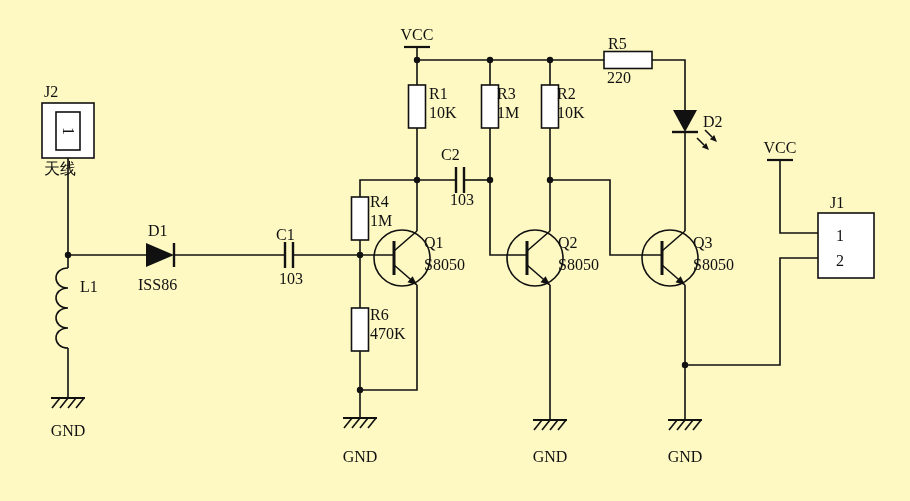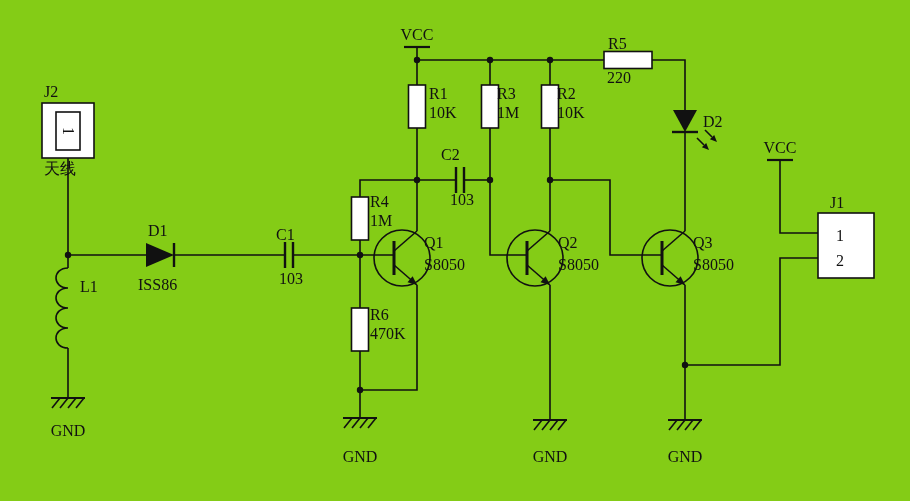--- a/index.html
+++ b/index.html
@@ -1,16 +1,16 @@
 <!DOCTYPE html>
 <html><head>
 <meta charset="utf-8">
 <style>
   html,body{margin:0;padding:0;background:#ffffff;}
-  .stage{width:910px;height:501px;background:#84cc16;position:relative;overflow:hidden;}
+  .stage{width:910px;height:501px;background:#fef9c3;position:relative;overflow:hidden;}
   svg{display:block;}
   .wire{stroke:#111;stroke-width:1.6;fill:none;}
   .thick{stroke:#111;stroke-width:2.4;fill:none;}
   .body{stroke:#111;stroke-width:1.6;fill:#ffffff;}
   .fillb{fill:#111;stroke:none;}
   .dot{fill:#111;stroke:none;}
   text{font-family:"Liberation Serif","DejaVu Serif",serif;font-size:16px;fill:#111;}
   .mid{text-anchor:middle;}
 </style>
 </head>

